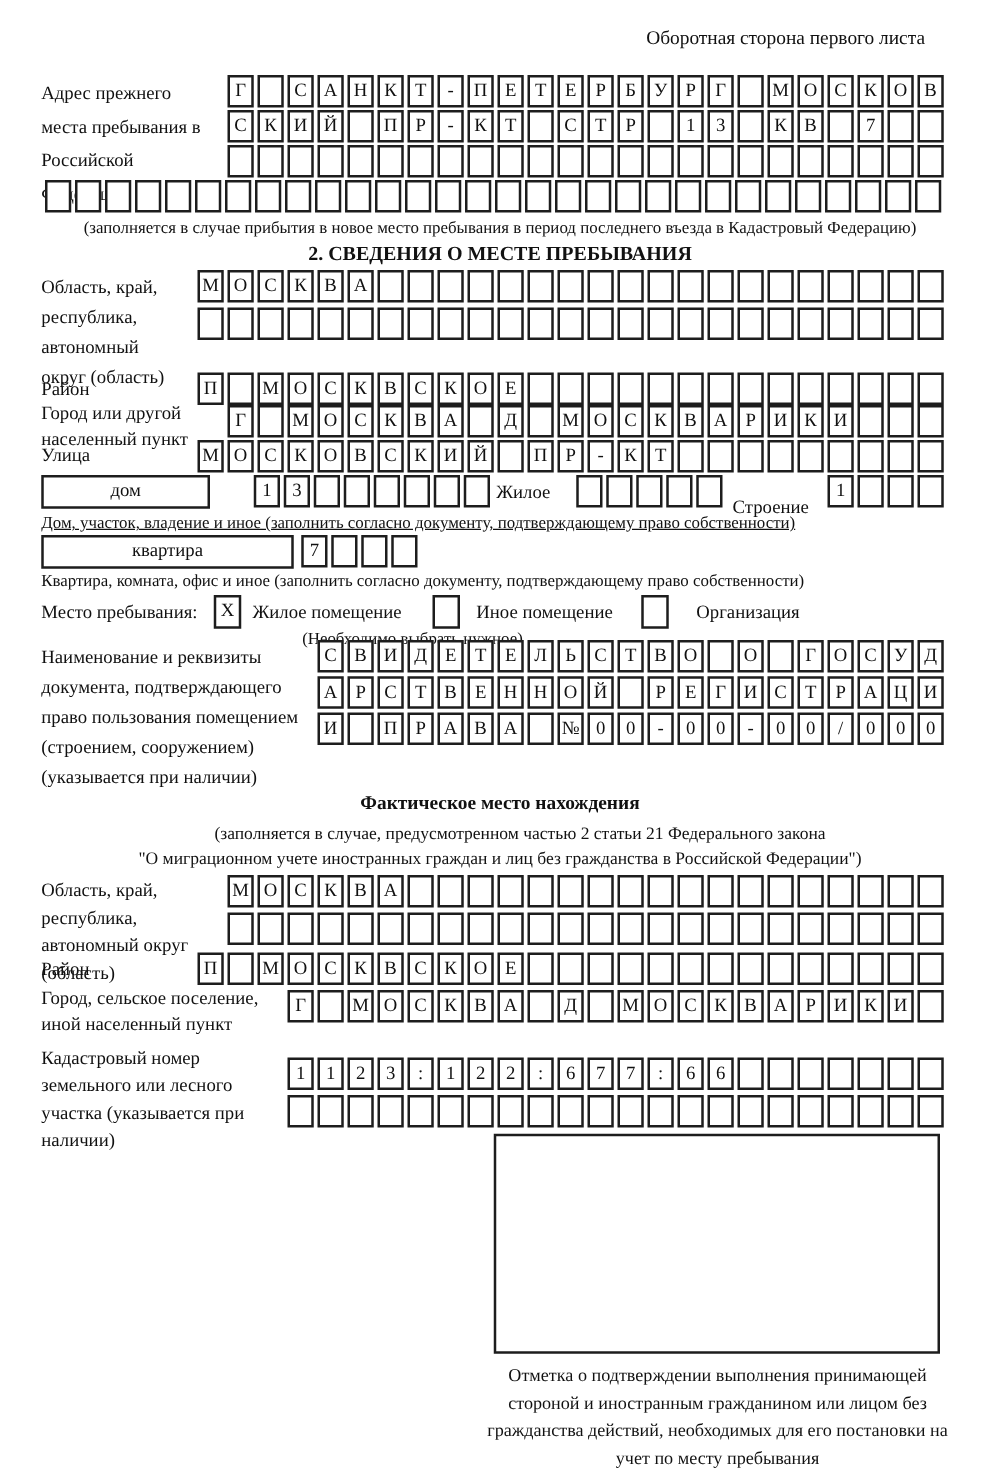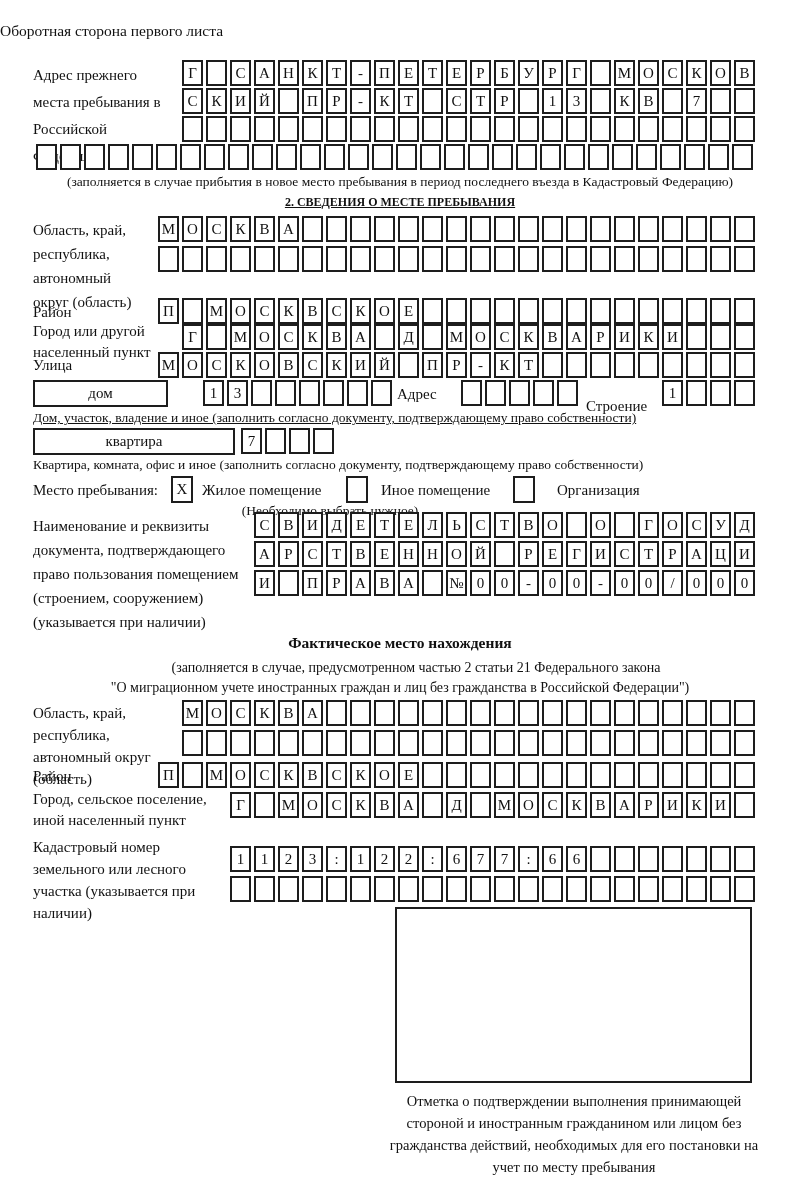--- a/index.html
+++ b/index.html
@@ -14,33 +14,33 @@
     flex:none;width:21px;height:26px;margin-right:3px;box-sizing:border-box;
     border:2px solid #1d1d1d;display:inline-flex;align-items:center;justify-content:center;
     font-size:15px;line-height:1;background:#fff;
   }
   .boxlabel{
     box-sizing:border-box;border:2px solid #1d1d1d;height:27px;
     display:flex;align-items:center;justify-content:center;font-size:15px;background:#fff;
   }
   .note{font-size:13.5px;}
   .center{text-align:center;width:800px;left:0;}
-  .h-bold{font-weight:bold;font-size:12px;text-decoration:underline;}
+  .h-bold{font-weight:bold;font-size:16px;}
   .chk{
     box-sizing:border-box;border:2px solid #1d1d1d;width:22px;height:27px;
     display:inline-flex;align-items:center;justify-content:center;font-size:15px;background:#fff;
   }
   .stampbox{box-sizing:border-box;border:2px solid #1d1d1d;background:#fff;}
 </style>
 </head>
 <body>
 
 <div class="page">
 
-  <div class="abs" style="top:22px;left:0;width:740px;text-align:left;font-size:15.5px;">Оборотная сторона первого листа</div>
+  <div class="abs" style="top:22px;left:0;width:740px;text-align:right;font-size:15.5px;">Оборотная сторона первого листа</div>
 
   <div class="abs lbl" style="top:62px;left:33px;width:135px;line-height:27px;">Адрес прежнего места пребывания в Российской Федерации</div>
   <div class="abs grid" style="top:60px;left:182px;">
       <span class="cell">Г</span>
       <span class="cell"></span>
       <span class="cell">С</span>
       <span class="cell">А</span>
       <span class="cell">Н</span>
       <span class="cell">К</span>
       <span class="cell">Т</span>
@@ -296,21 +296,21 @@
   <div class="abs grid" style="top:380px;left:203px;">
       <span class="cell">1</span>
       <span class="cell">3</span>
       <span class="cell"></span>
       <span class="cell"></span>
       <span class="cell"></span>
       <span class="cell"></span>
       <span class="cell"></span>
       <span class="cell"></span>
     </div>
-  <div class="abs lbl" style="top:382px;left:397px;">Адрес</div>
+  <div class="abs lbl" style="top:382px;left:397px;">Жилое</div>
   <div class="abs grid" style="top:380px;left:461px;">
       <span class="cell"></span>
       <span class="cell"></span>
       <span class="cell"></span>
       <span class="cell"></span>
       <span class="cell"></span>
     </div>
   <div class="abs lbl" style="top:382px;left:586px;margin-top:12px;">Строение</div>
   <div class="abs grid" style="top:380px;left:662px;">
       <span class="cell">1</span>

